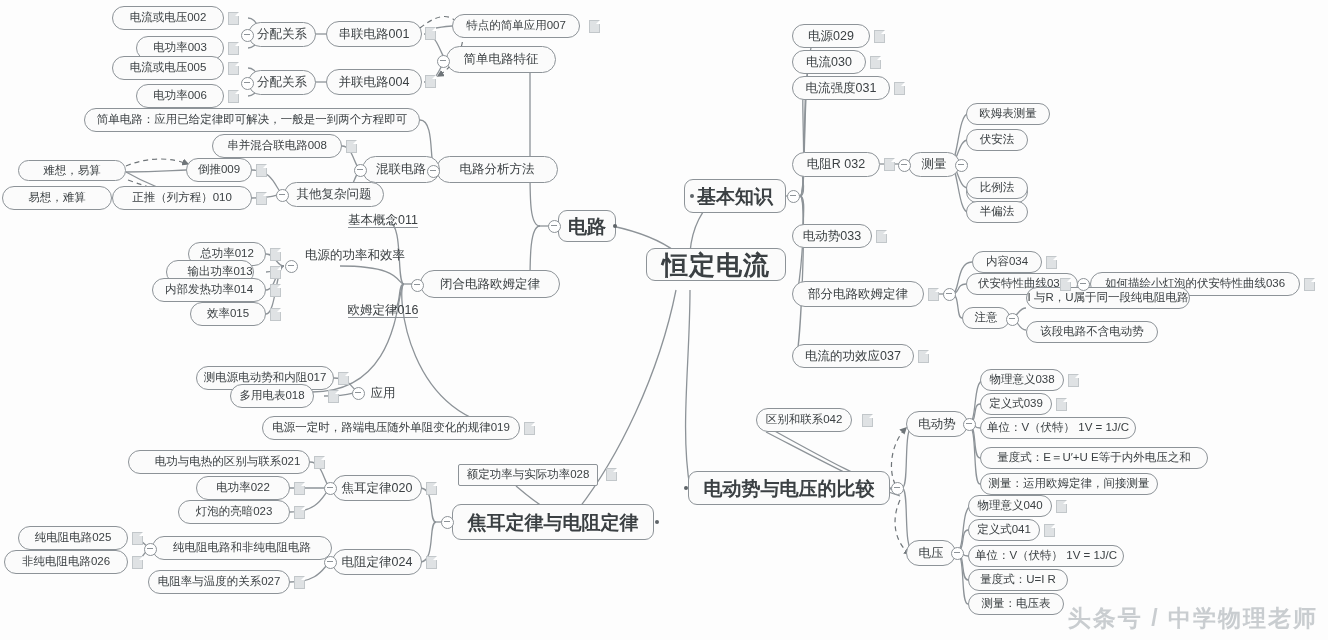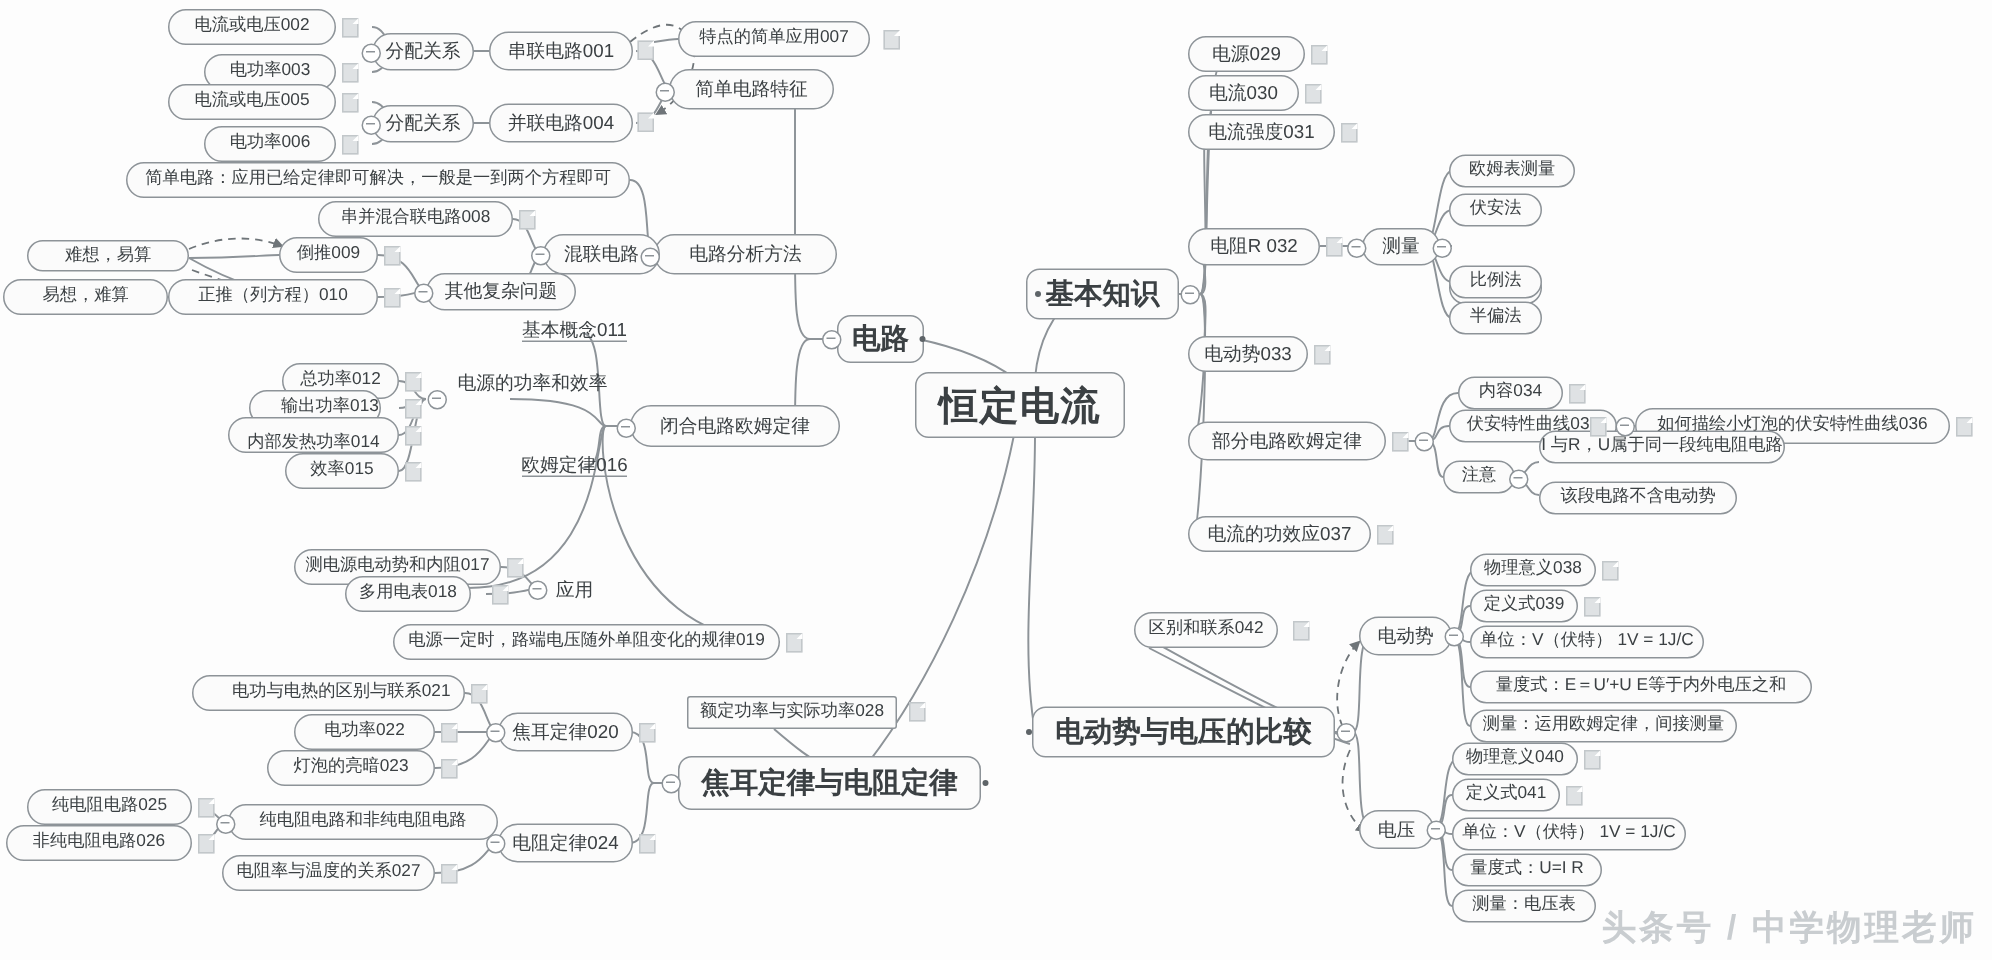--- a/index.html
+++ b/index.html
@@ -169,21 +169,21 @@
       <path d="M900 492 C 886 476 890 444 906 428" marker-end="url(#ar)"></path>
       <path d="M900 500 C 890 522 896 544 910 554" marker-end="url(#ar)"></path>
     </g>
     <defs>
       <marker id="ar" viewBox="0 0 10 10" refX="8" refY="5" markerWidth="6" markerHeight="6" orient="auto">
         <path d="M0 0 L10 5 L0 10 z" fill="#6f7579"></path>
       </marker>
     </defs>
   </svg>
 
-  <div class="node rr t25" style="left:610px;top:248px;width:140px;height:44px;">
+  <div class="node rr t25" style="left:646px;top:248px;width:140px;height:33px;">
     <span>恒定电流</span>
   </div>
 
   <div class="node rr t19" style="left:558px;top:210px;width:58px;height:32px;">
     <span>电路</span>
   </div>
   <div class="dot" style="left:613px;top:224px;"></div>
   <div class="tog" style="left:548px;top:220px;"></div>
 
   <div class="node rr t19" style="left:684px;top:179px;width:102px;height:34px;">
@@ -312,21 +312,21 @@
   <div class="node cap t11" style="left:188px;top:242px;width:78px;height:24px;">
     <span>总功率012</span>
     </div>
   <div class="note" style="left:270px;top:248px;"></div>
 
   <div class="node cap t11" style="left:166px;top:260px;width:88px;height:24px;padding-left:20px;">
     <span>输出功率013</span>
     </div>
   <div class="note" style="left:270px;top:266px;"></div>
 
-  <div class="node cap t11" style="left:152px;top:278px;width:114px;height:24px;align-items:flex-end;">
+  <div class="node cap t11" style="left:152px;top:278px;width:114px;height:24px;">
     <span>内部发热功率014</span>
     </div>
   <div class="note" style="left:270px;top:284px;"></div>
 
   <div class="node cap t11" style="left:190px;top:302px;width:76px;height:24px;">
     <span>效率015</span>
     </div>
   <div class="note" style="left:270px;top:308px;"></div>
   <div class="tog" style="left:285px;top:260px;"></div>
 

